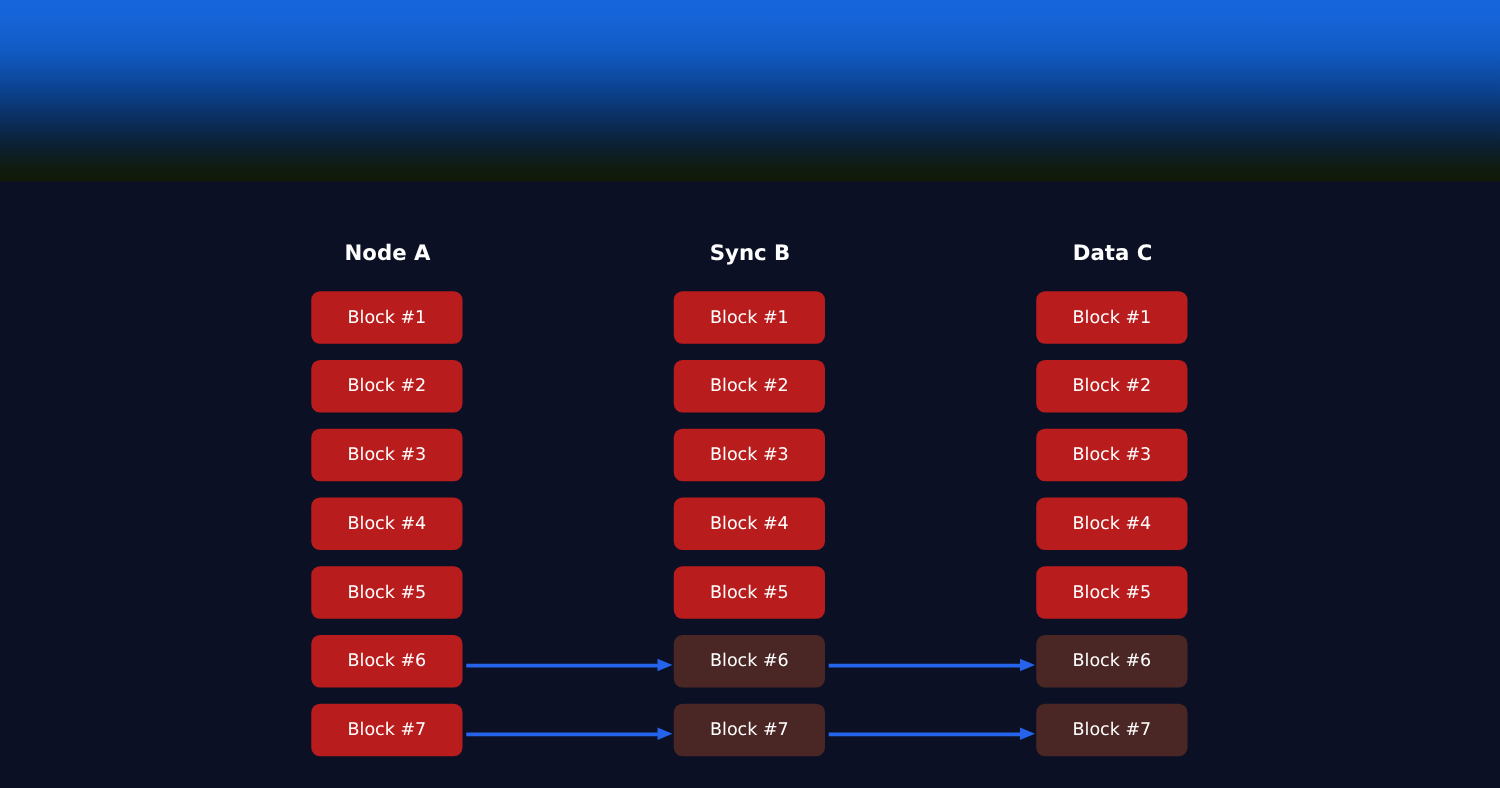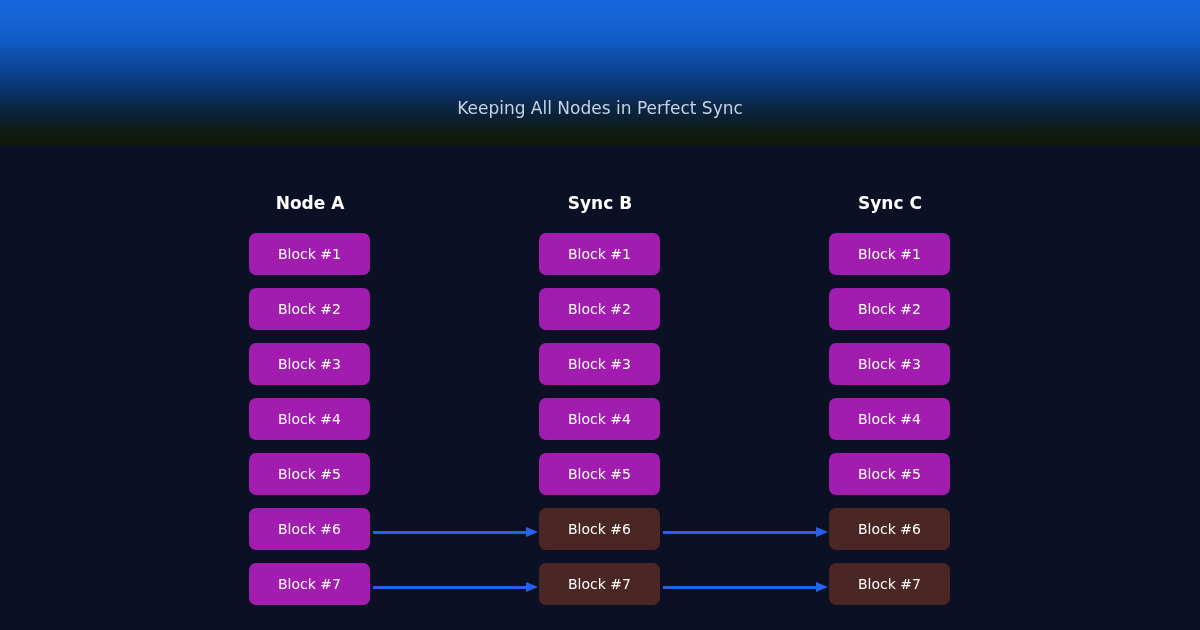--- a/index.html
+++ b/index.html
@@ -89,21 +89,21 @@
     left: 19px;
     width: 121px;
     height: 42px;
     border-radius: 7px;
     font-size: 14px;
     line-height: 42px;
     text-align: center;
     color: #ffffff;
     box-sizing: border-box;
   }
-  .block.synced   { background: #a21caf; }
+  .block.synced   { background: #b91c1c; }
   .block.pending  { background: #4a2624; }
 
   
   .arrow {
     position: absolute;
     height: 11px;
   }
   .arrow .shaft {
     position: absolute;
     left: 0;
@@ -118,21 +118,20 @@
     height: 0;
     border-top: 5.5px solid transparent;
     border-bottom: 5.5px solid transparent;
     border-left: 12px solid #2563eb;
   }
 </style>
 </head>
 <body>
 
 <div id="header">
-  <div id="header-subtitle">Keeping All Nodes in Perfect Sync</div>
 </div>
 
 <div id="stage">
   <div id="columns-layer">
       <div class="node-column" style="left: 230px;">
         <div class="node-title">Node A</div>
         <div class="block synced" style="top: 54px;">Block #1</div>
         <div class="block synced" style="top: 109px;">Block #2</div>
         <div class="block synced" style="top: 164px;">Block #3</div>
         <div class="block synced" style="top: 219px;">Block #4</div>
@@ -144,21 +143,21 @@
         <div class="node-title">Sync B</div>
         <div class="block synced" style="top: 54px;">Block #1</div>
         <div class="block synced" style="top: 109px;">Block #2</div>
         <div class="block synced" style="top: 164px;">Block #3</div>
         <div class="block synced" style="top: 219px;">Block #4</div>
         <div class="block synced" style="top: 274px;">Block #5</div>
         <div class="block pending" style="top: 329px;">Block #6</div>
         <div class="block pending" style="top: 384px;">Block #7</div>
       </div>
       <div class="node-column" style="left: 810px;">
-        <div class="node-title">Sync C</div>
+        <div class="node-title">Data C</div>
         <div class="block synced" style="top: 54px;">Block #1</div>
         <div class="block synced" style="top: 109px;">Block #2</div>
         <div class="block synced" style="top: 164px;">Block #3</div>
         <div class="block synced" style="top: 219px;">Block #4</div>
         <div class="block synced" style="top: 274px;">Block #5</div>
         <div class="block pending" style="top: 329px;">Block #6</div>
         <div class="block pending" style="top: 384px;">Block #7</div>
       </div>
     </div>
   <div id="arrows-layer">

